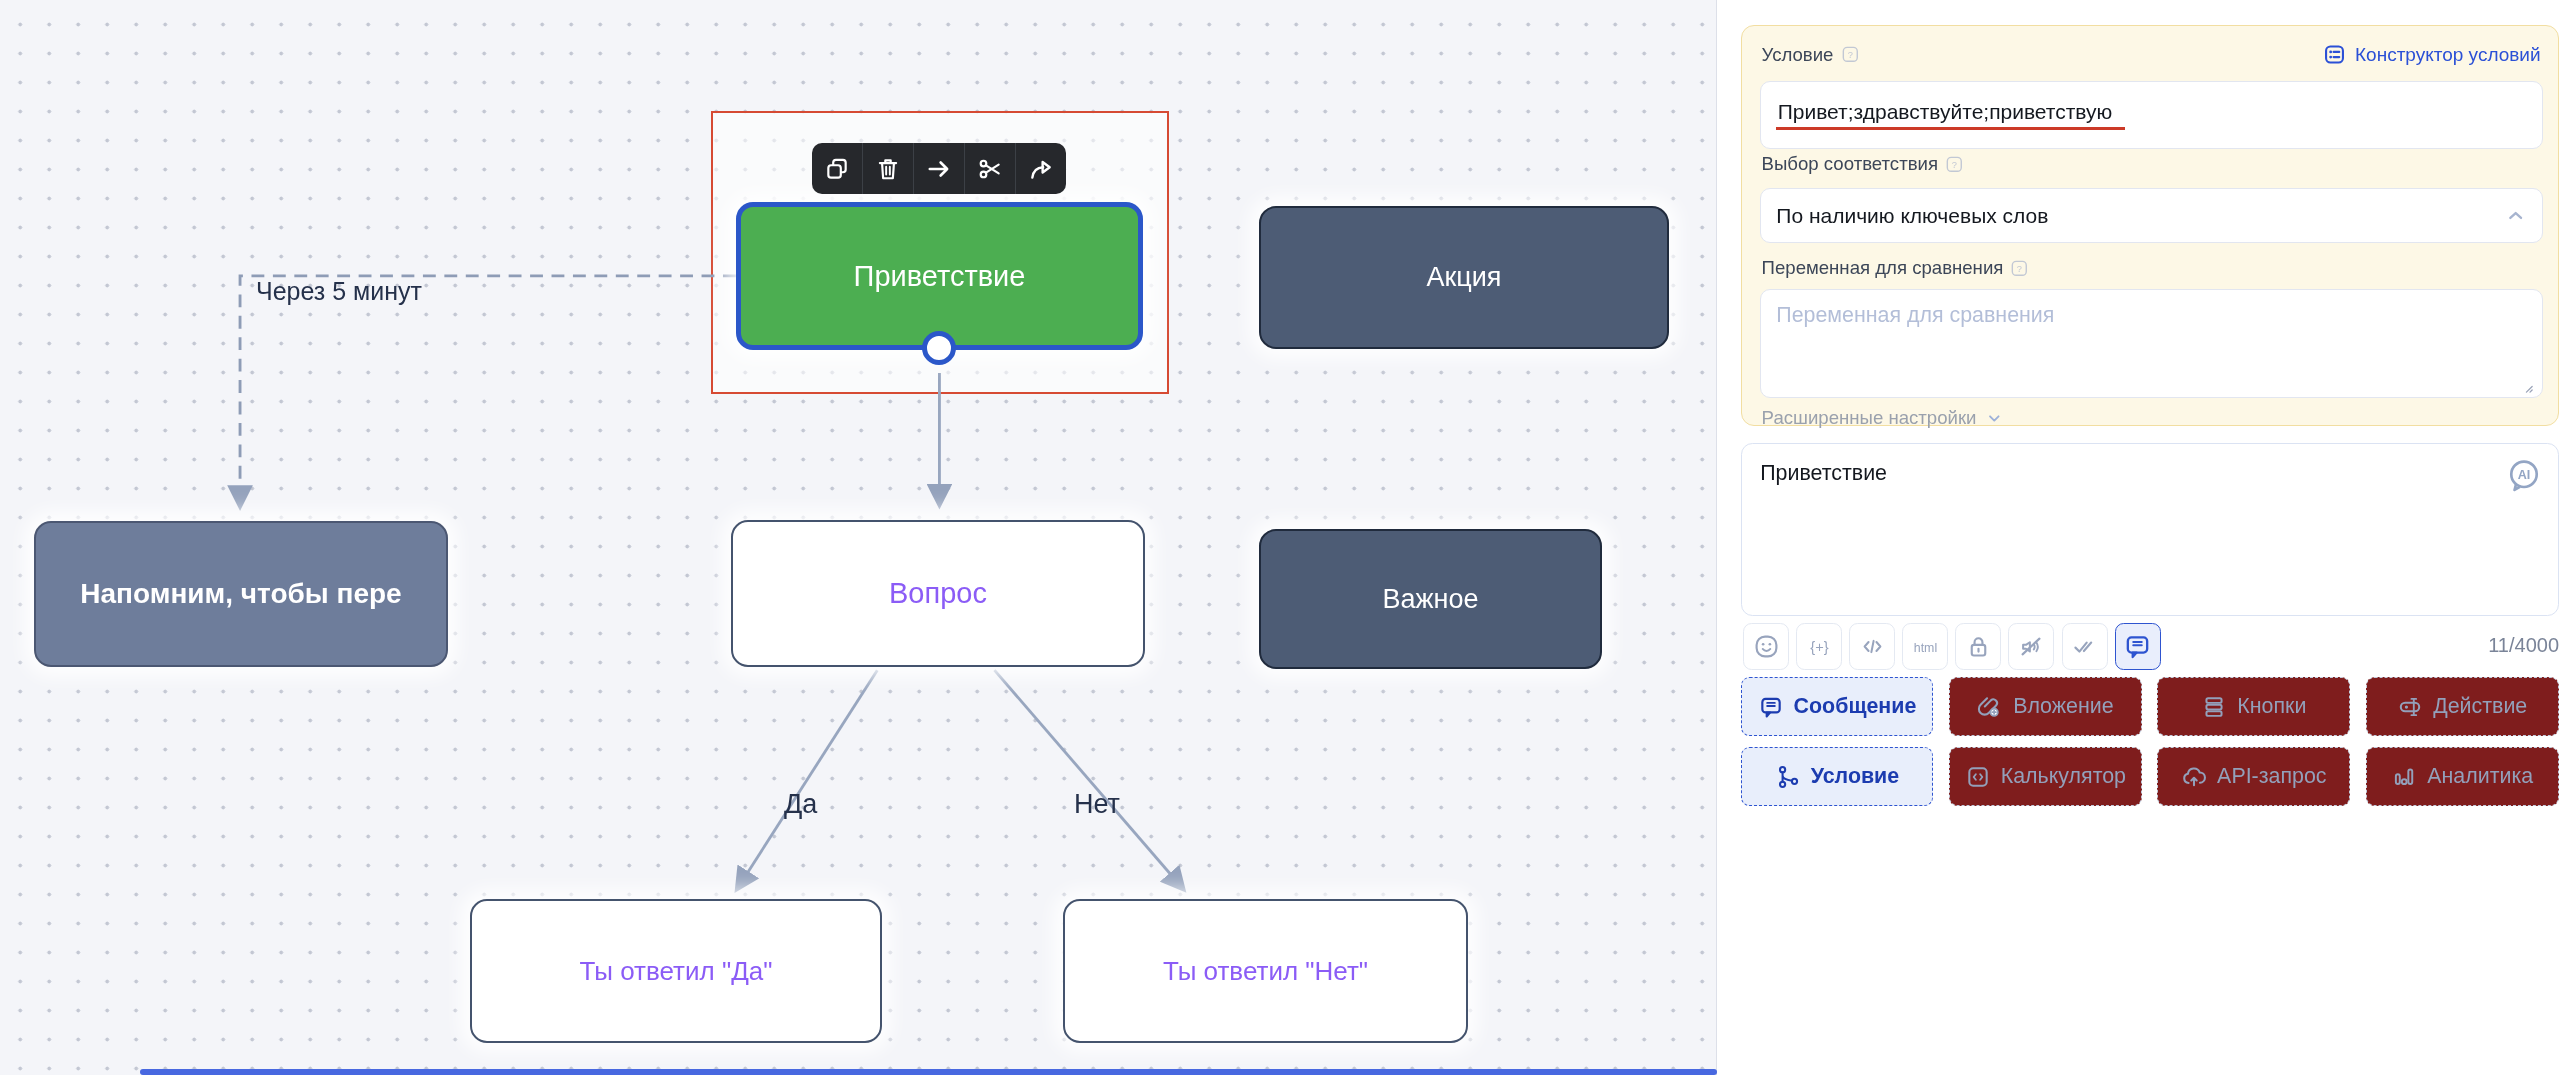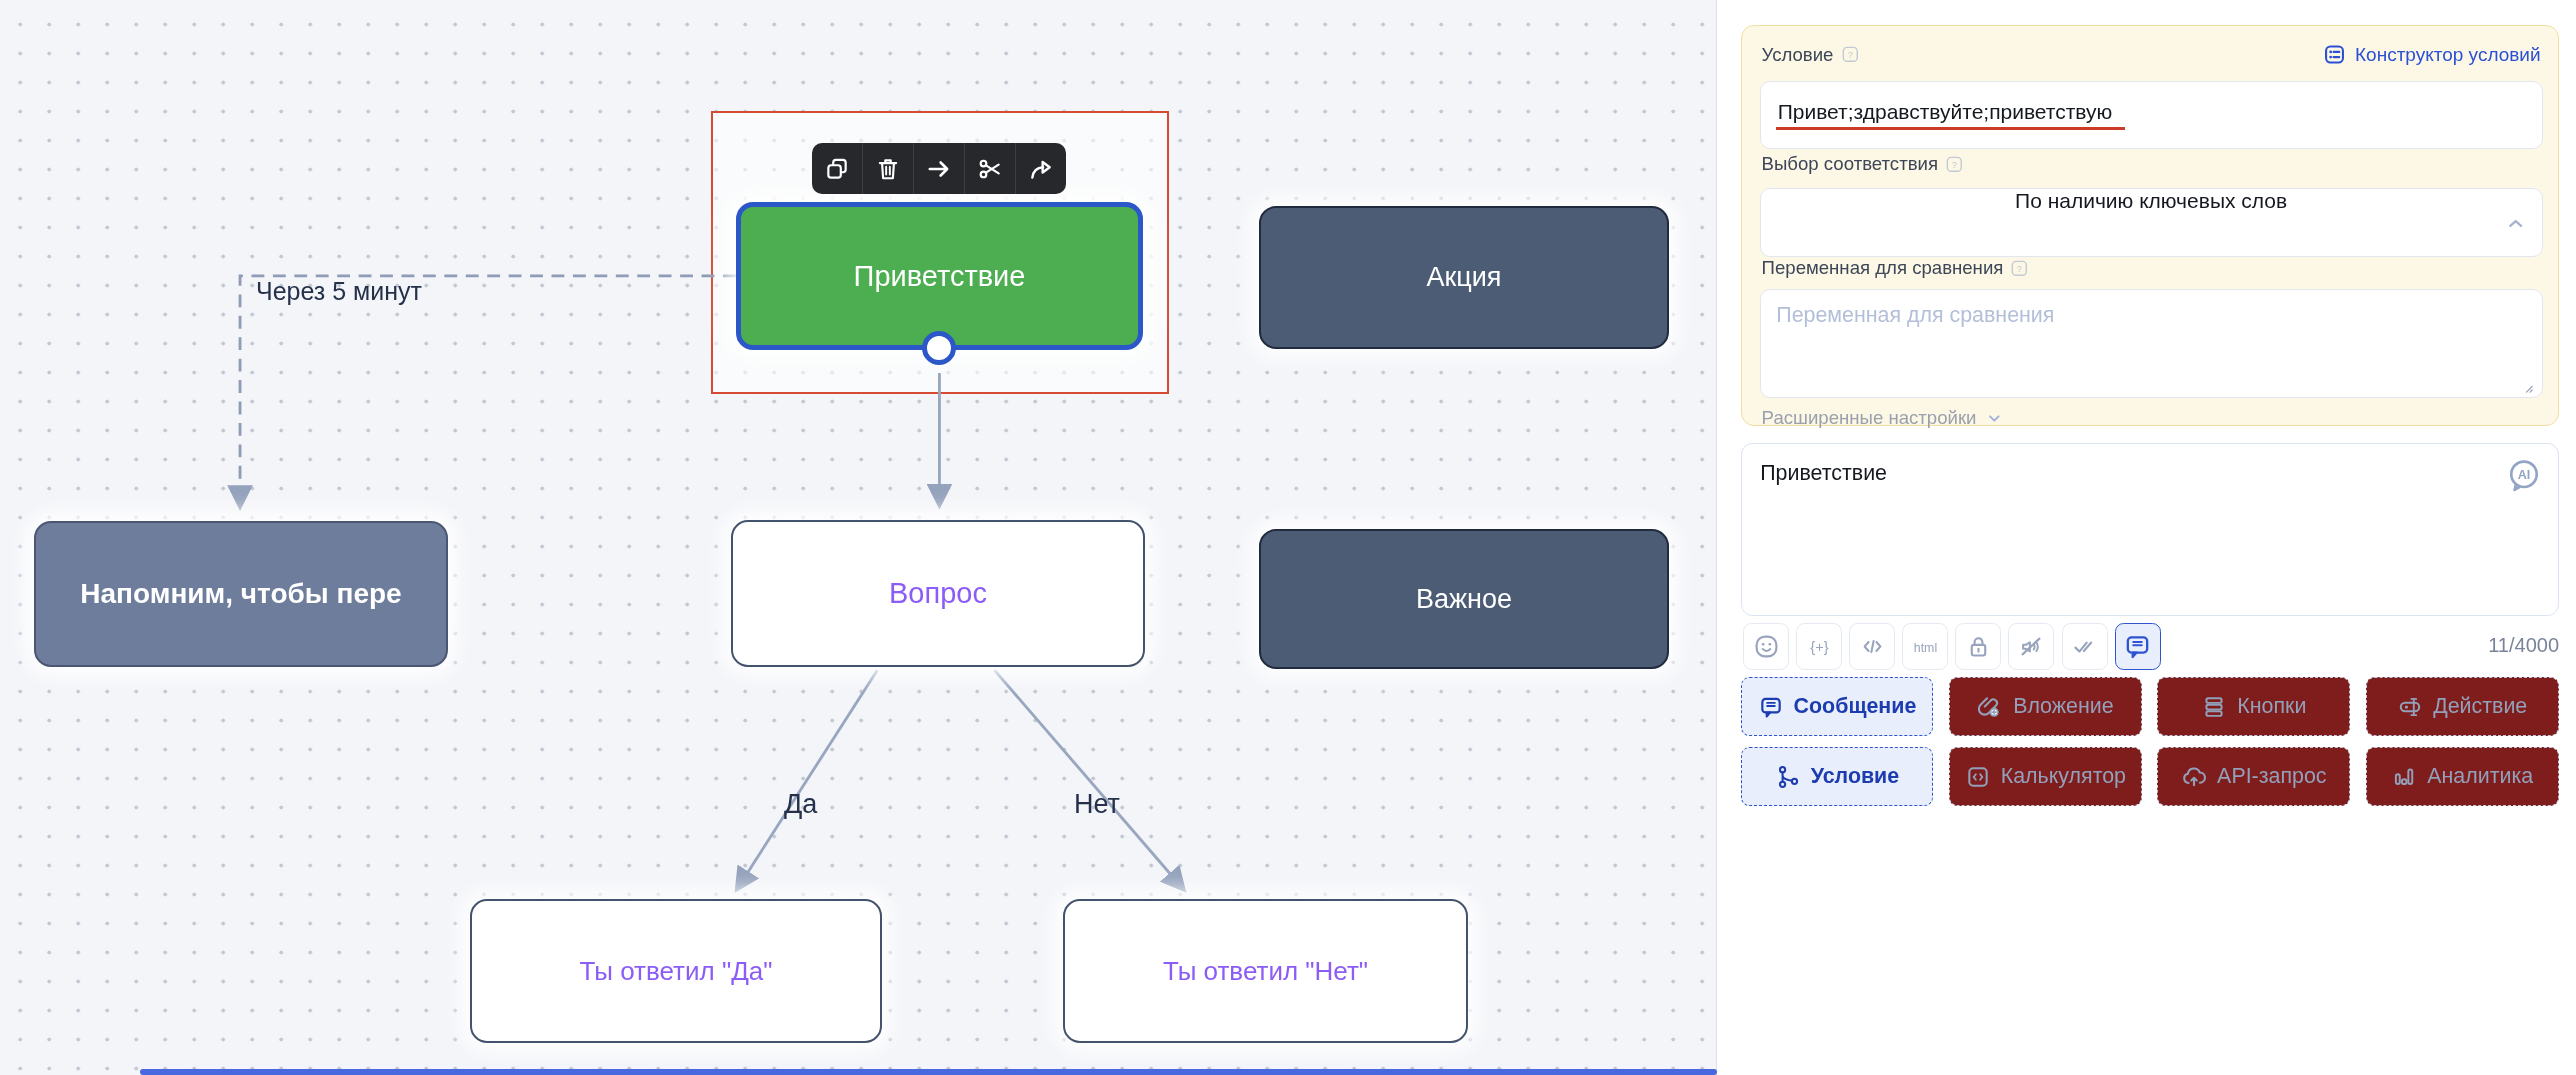--- a/index.html
+++ b/index.html
@@ -163,21 +163,21 @@
   </div>
 
   <div class="node mid" style="left:34px;top:521px;width:414px;height:146px;font-size:28px;">
     <span>Напомним, чтобы пере</span>
   </div>
 
   <div class="node white" style="left:731px;top:520px;width:414px;height:147px;font-size:29px;">
     <span>Вопрос</span>
   </div>
 
-  <div class="node dark" style="left:1259px;top:529px;width:410px;height:140px;">
+  <div class="node dark" style="left:1259px;top:529px;width:343px;height:140px;">
     <span>Важное</span>
   </div>
 
   <div class="node white" style="left:470px;top:899px;width:412px;height:144px;font-size:26px;">
     <span>Ты ответил "Да"</span>
   </div>
 
   <div class="node white" style="left:1063px;top:899px;width:405px;height:144px;font-size:26px;">
     <span>Ты ответил "Нет"</span>
   </div>
@@ -216,21 +216,21 @@
     <div class="yrow" style="top:127px;">
       <div class="flabel">
         <span>Выбор соответствия</span>
         <svg width="18.6" height="18.6" viewBox="0 0 24 24" class="hint-ic" style="font-size:26px">
           <rect x="3" y="3" width="18" height="18" rx="5" fill="none" stroke="currentColor" stroke-width="1.8"></rect>
           <text x="12" y="16.4" text-anchor="middle" font-size="12" fill="currentColor" class="svgtxt">?</text>
         </svg>
       </div>
     </div>
 
-    <div class="field" style="top:162px;height:69px;flex-direction:column;">
+    <div class="field" style="top:162px;height:55px;">
       <span>По наличию ключевых слов</span>
       <svg class="dd-caret" width="21.4" height="21.4" viewBox="0 0 24 24">
         <path d="M6 14.5 12 9l6 5.5" fill="none" stroke="#a7b4cf" stroke-width="2.6" stroke-linecap="round" stroke-linejoin="round"></path>
       </svg>
     </div>
 
     <div class="yrow" style="top:231px;">
       <div class="flabel">
         <span>Переменная для сравнения</span>
         <svg width="18.6" height="18.6" viewBox="0 0 24 24" class="hint-ic" style="font-size:26px">

